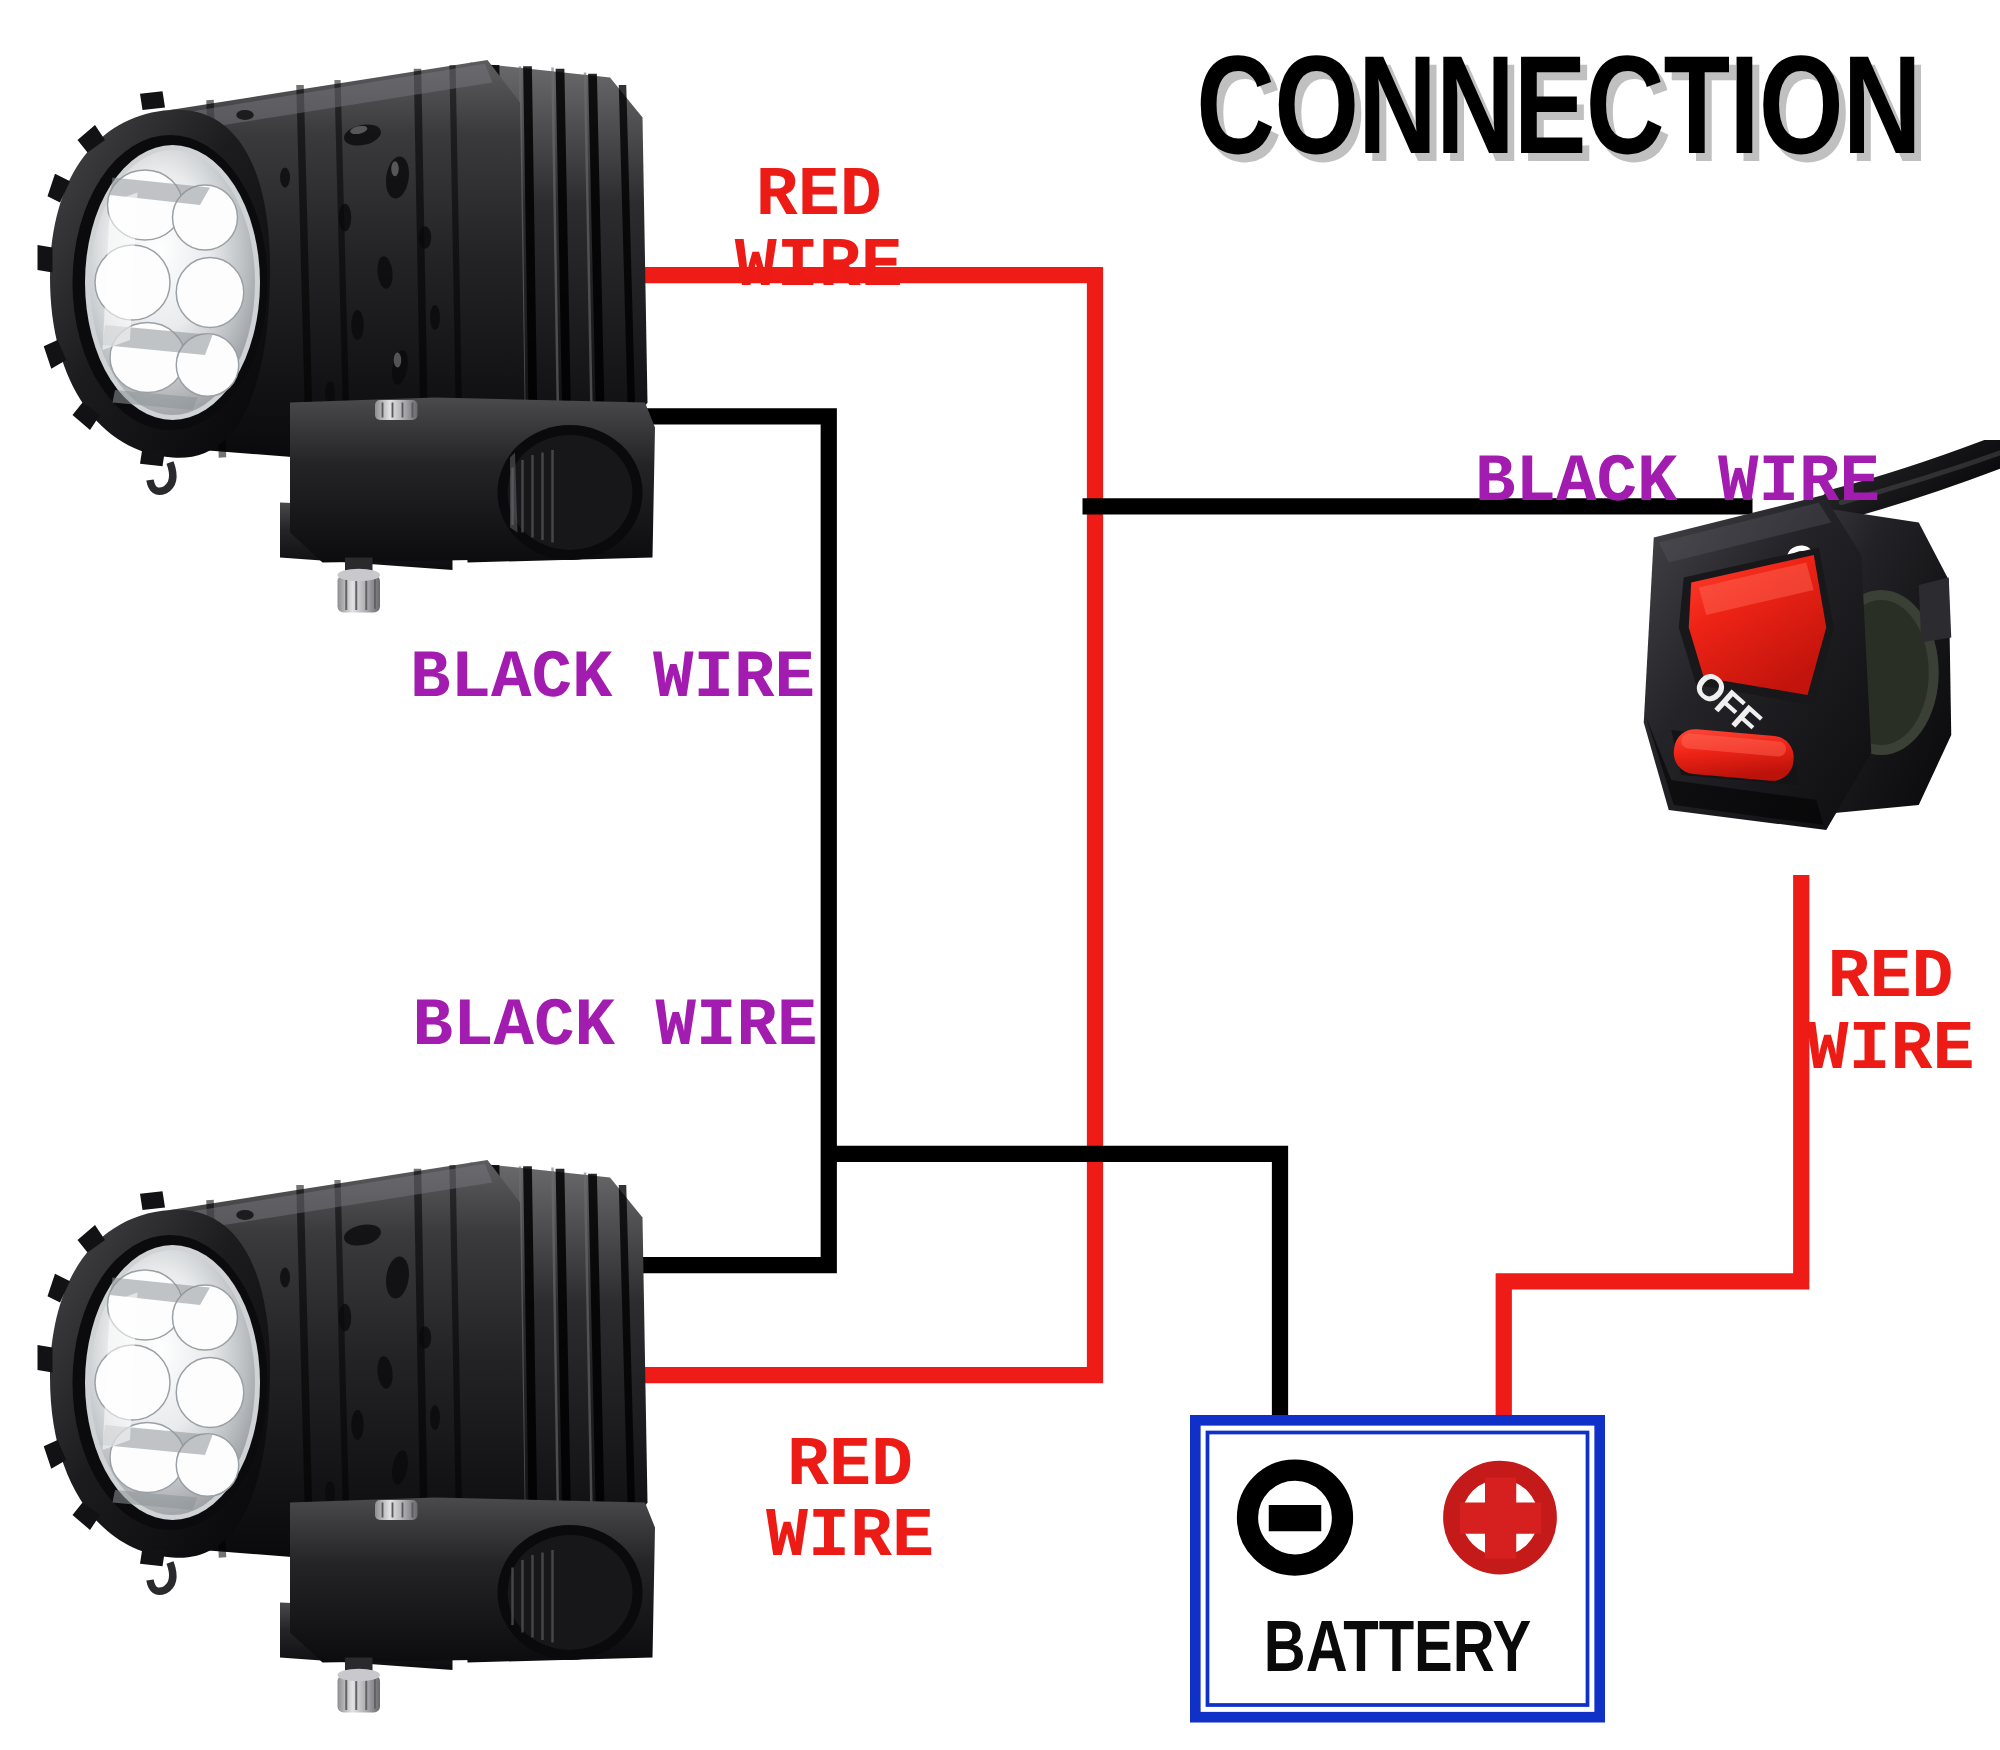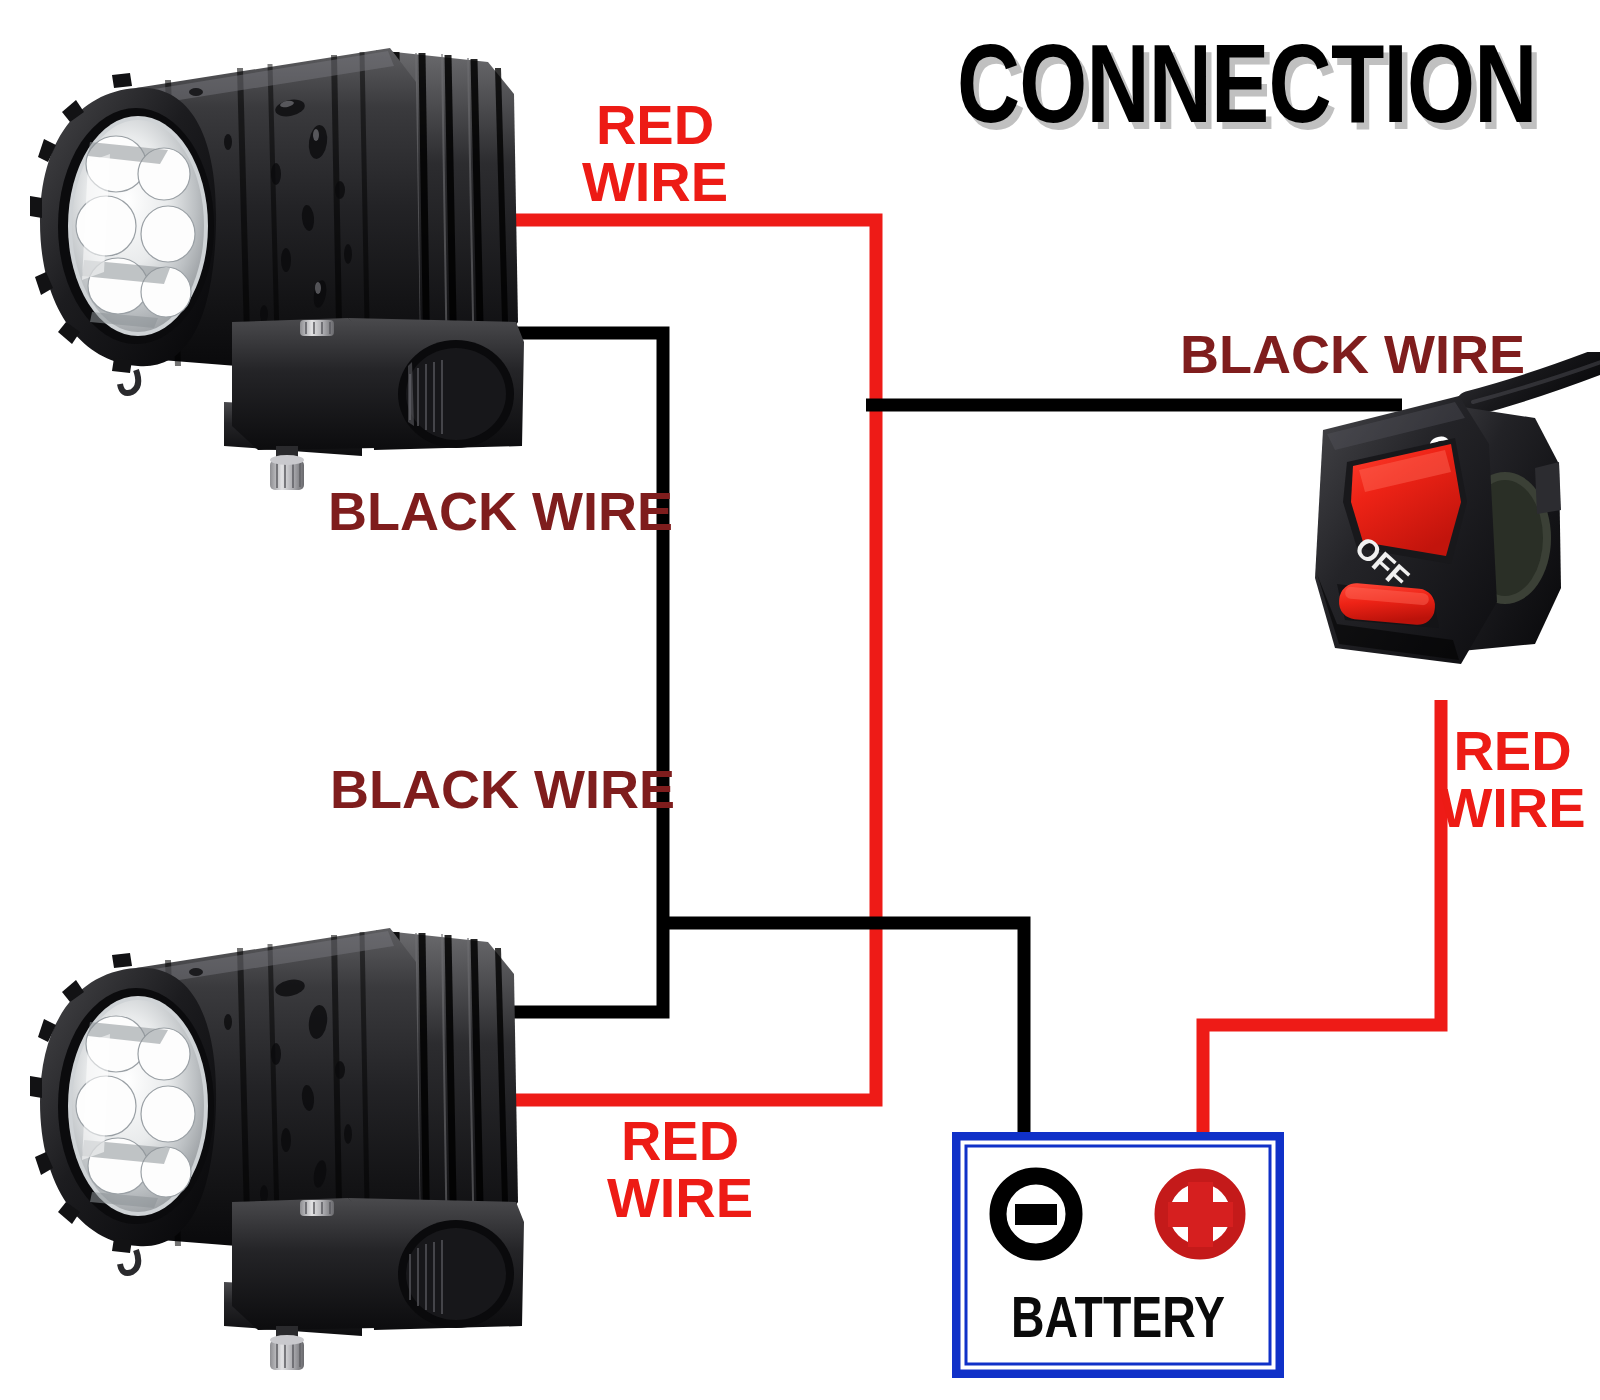--- a/index.html
+++ b/index.html
@@ -32,28 +32,29 @@
     transform: scaleX(0.78);
     transform-origin: 50% 0;
     text-shadow: 7px 7px 0 rgba(140,140,140,0.55);
     white-space: nowrap;
     user-select: none;
   }
 
   
   .wire-label {
     position: absolute;
-    font-family: Liberation Sans, sans-serif;
+    font-family: Liberation Mono, monospace;
     font-weight: bold;
     line-height: 1.02;
     white-space: pre-line;
     user-select: none;
+    margin-top: 32px;
   }
   .label-red   { color: #ed1b15; }
-  .label-black { color: #7f1d1d; }
+  .label-black { color: #a21caf; }
 
   #label-red-top {
     left: 520px; top: 96px; width: 270px;
     font-size: 56px; text-align: center;
   }
   #label-black-upper {
     left: 328px; top: 484px;
     font-size: 54px; text-align: left;
   }
   #label-black-lower {

